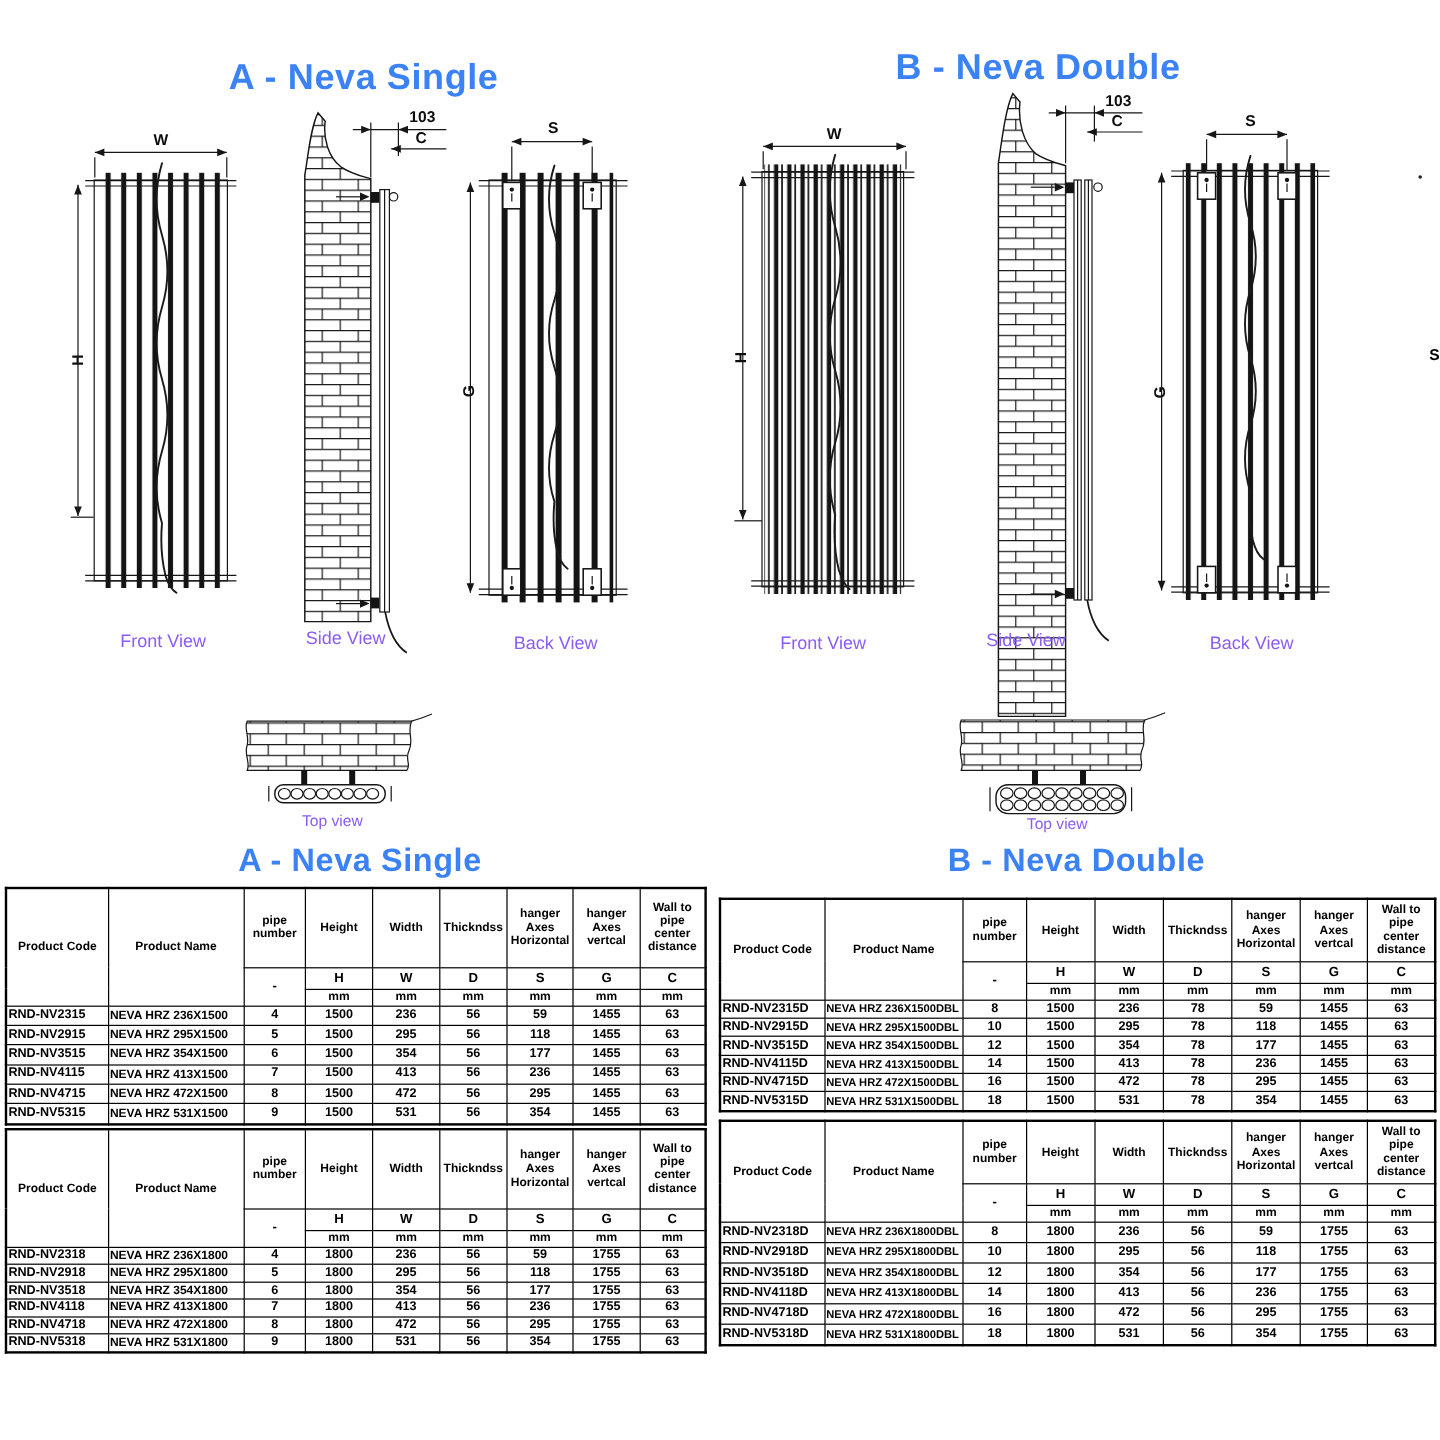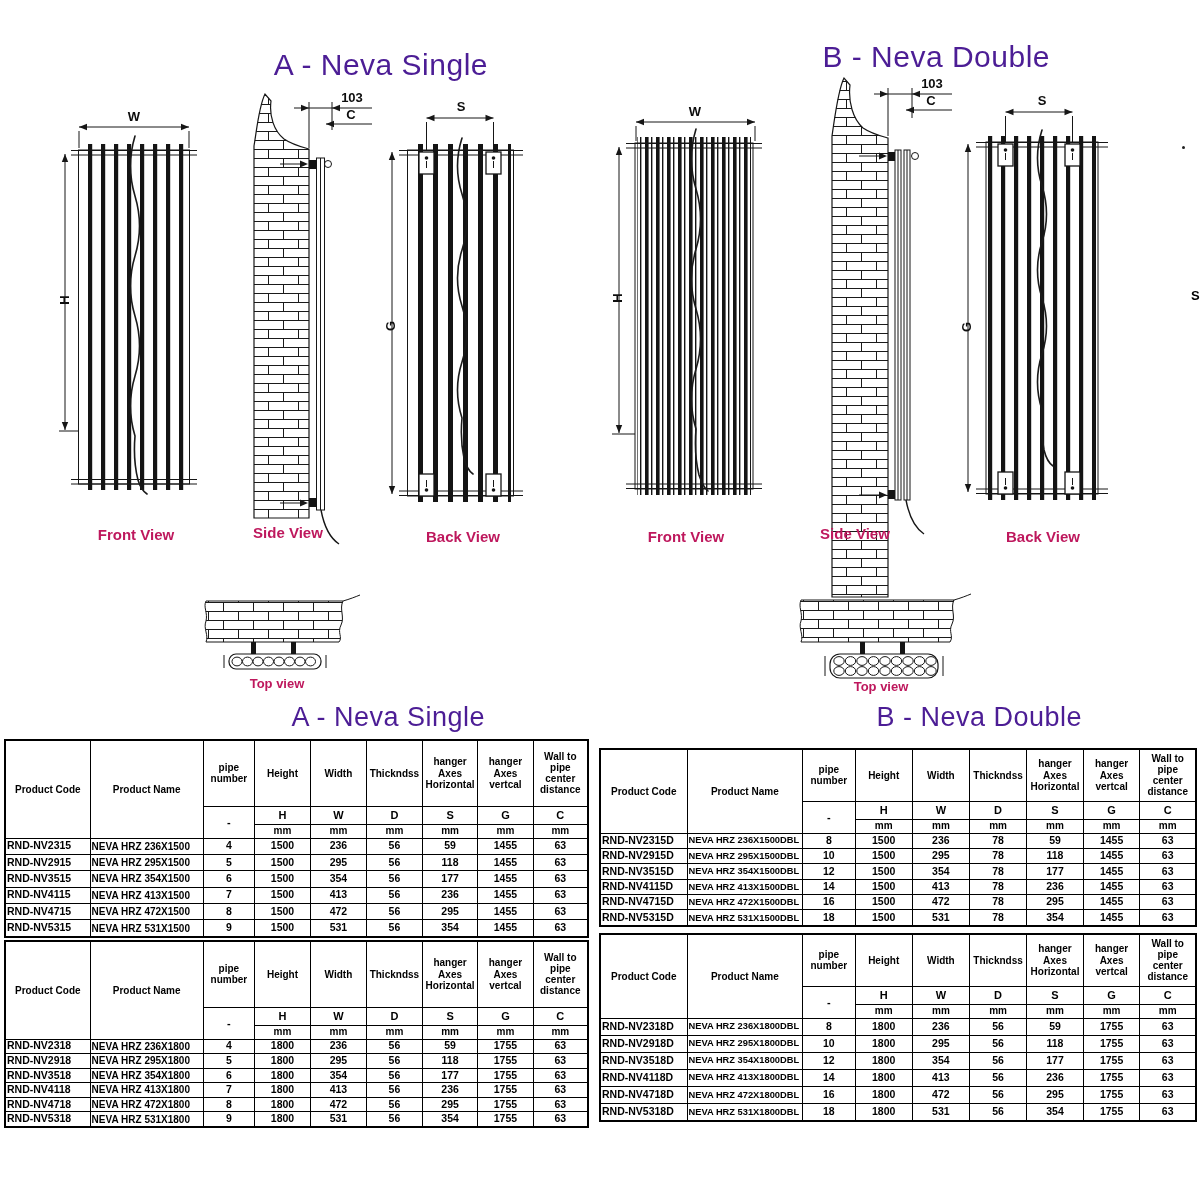--- a/index.html
+++ b/index.html
@@ -1,24 +1,24 @@
 <!DOCTYPE html>
 <html><head>
 <meta charset="utf-8">
 <style>
   html,body{margin:0;padding:0;background:#fff}
   #page{position:relative;width:1200px;height:1200px;background:#fff;overflow:hidden;
         font-family:"Liberation Sans",sans-serif;color:#000}
   .abs{position:absolute}
-  .title{position:absolute;font-weight:normal;text-align:right;letter-spacing:.5px;color:#4c1d95}
+  .title{position:absolute;font-weight:bold;text-align:center;letter-spacing:.5px;color:#3b82f6}
   #titleA{left:118px;top:48px;width:370px;font-size:30px}
   #titleB{left:680px;top:40px;width:370px;font-size:30px}
   #tTitleA{left:115px;top:702px;width:370px;font-size:27px}
   #tTitleB{left:712px;top:702px;width:370px;font-size:27px}
-  .cap{position:absolute;font-weight:bold;font-size:15px;text-align:center;color:#be185d}
+  .cap{position:absolute;font-weight:normal;font-size:15px;text-align:center;color:#8b5cf6}
   .cap-sm{font-size:13px}
   svg{position:absolute;overflow:visible}
   svg text{font-family:"Liberation Sans",sans-serif;font-weight:bold;fill:#0d0d0d}
   .ln{stroke:#161616;stroke-width:1;fill:none}
   .ln2{stroke:#161616;stroke-width:1.4;fill:none}
   .wavy{stroke:#1a1a1a;stroke-width:1.6;fill:none;stroke-linecap:round}
   .arr{fill:#161616;stroke:none}
   .dimt{font-size:13px}
   
   .spec{position:absolute;border:2px solid #000;border-collapse:collapse;table-layout:fixed;background:#fff}

